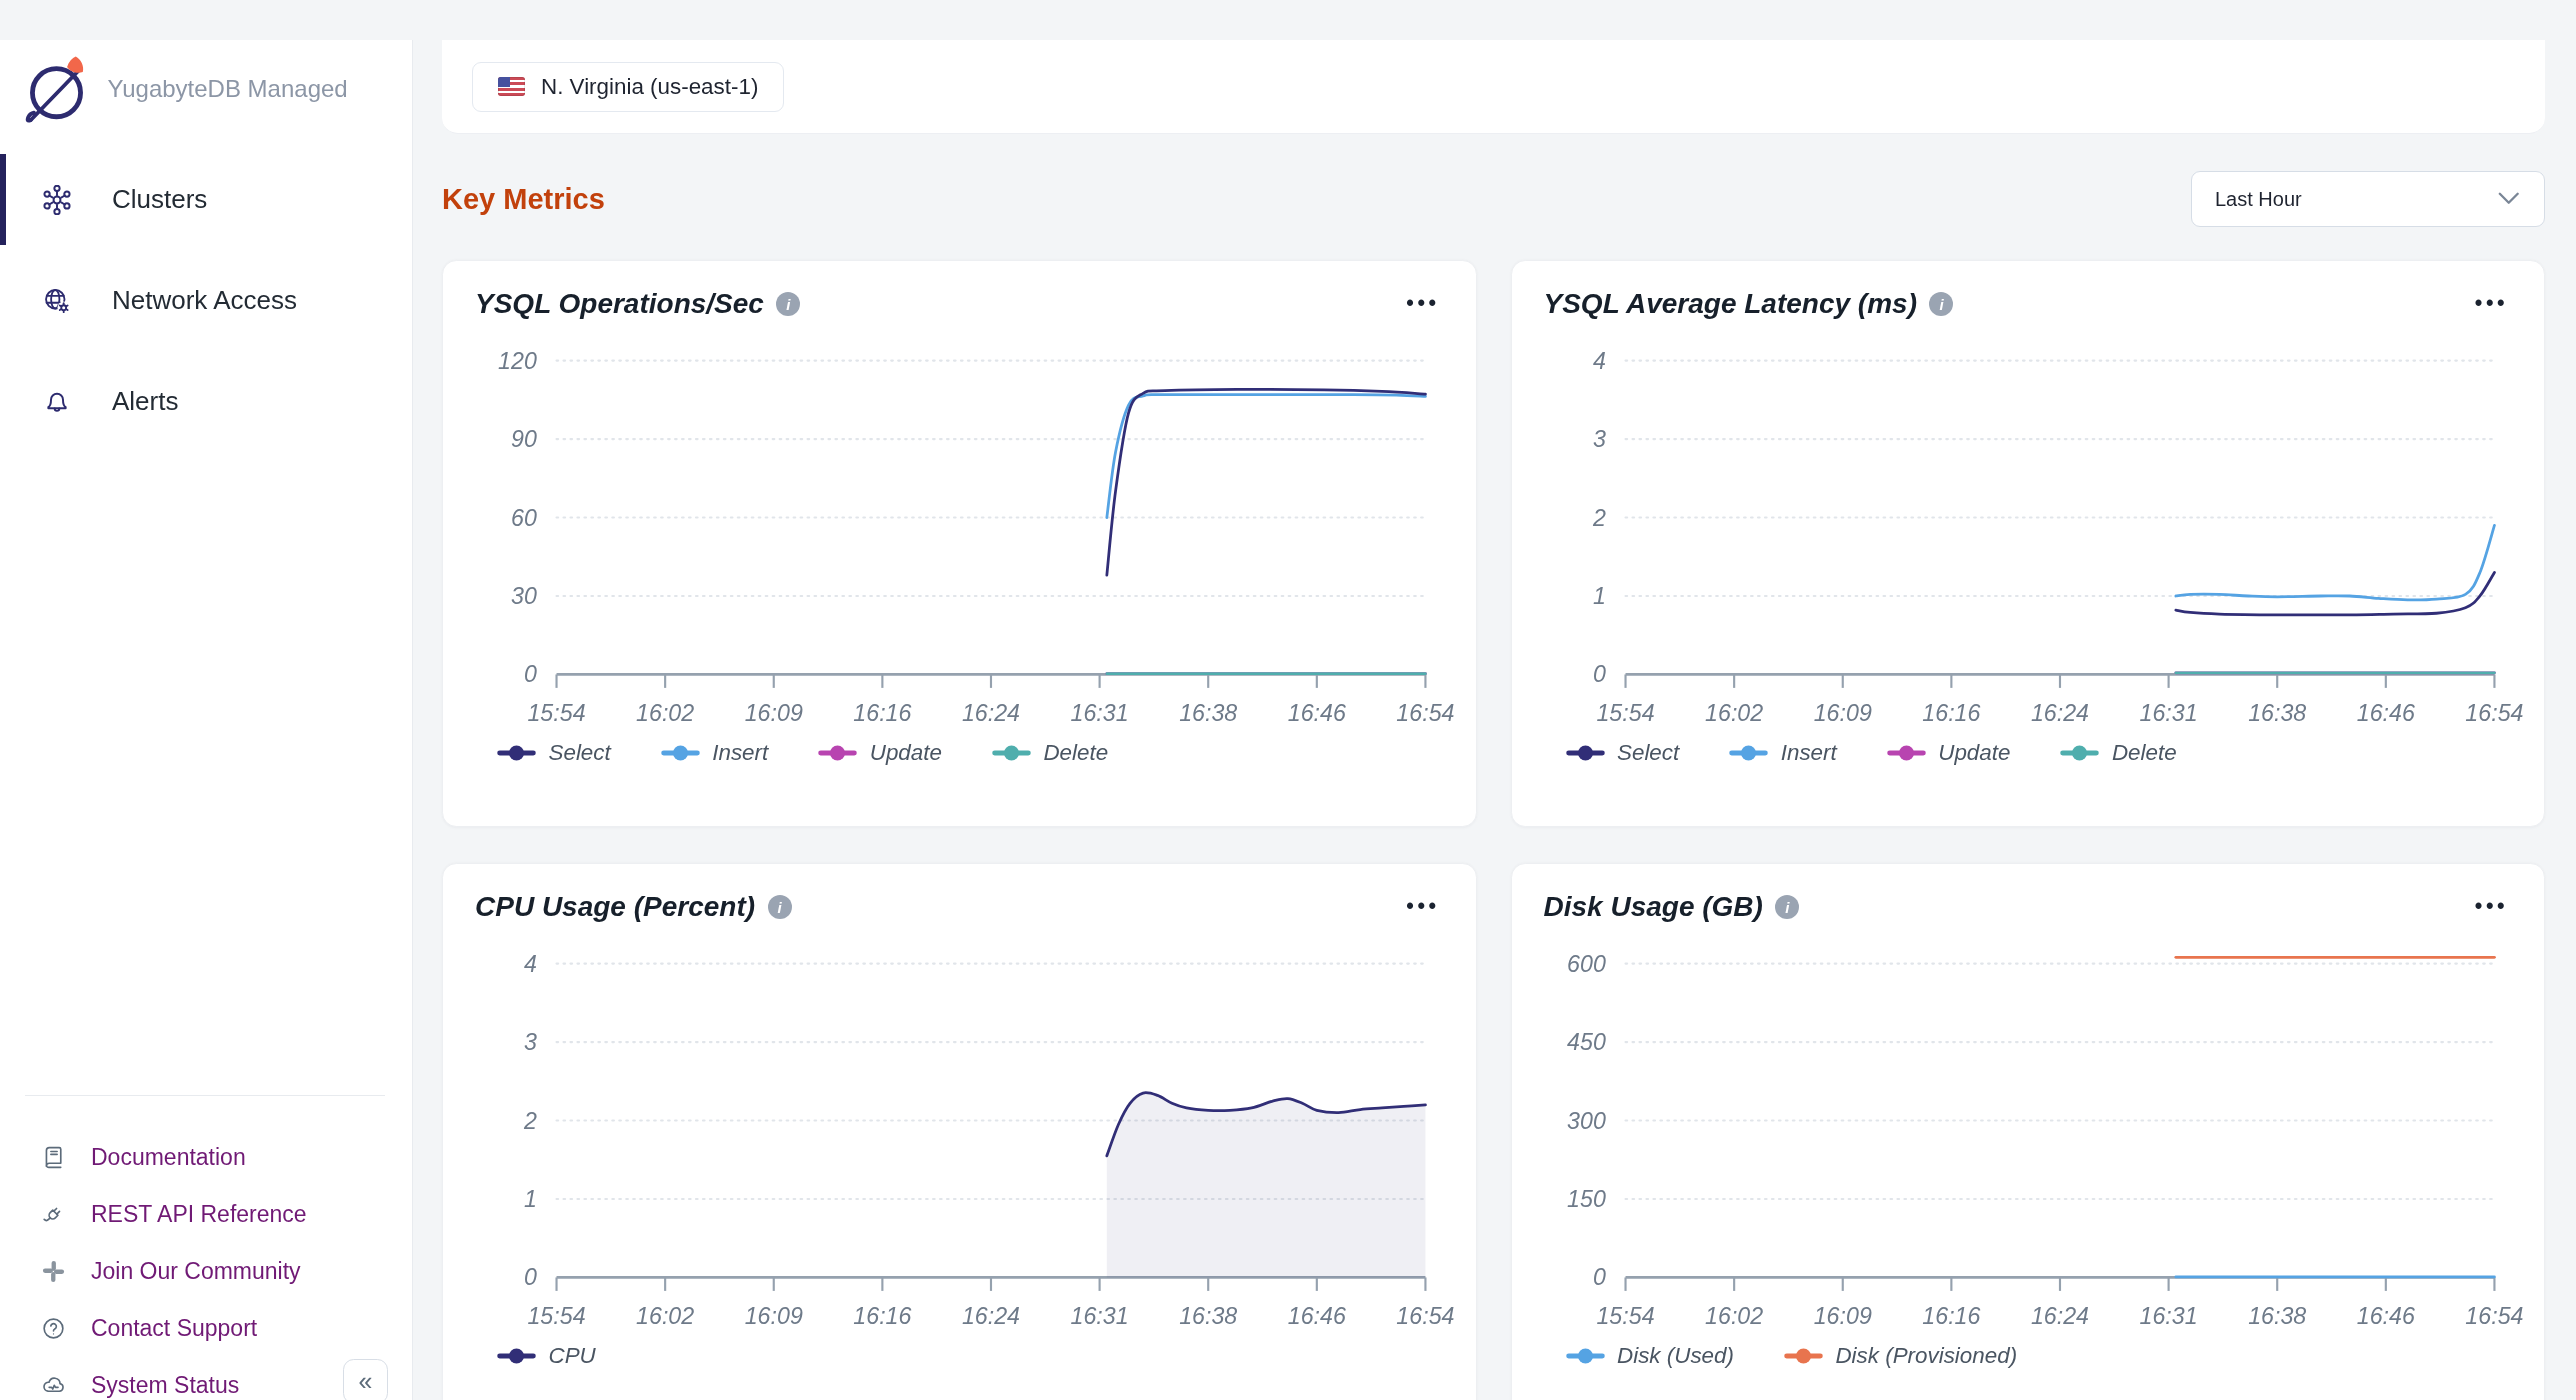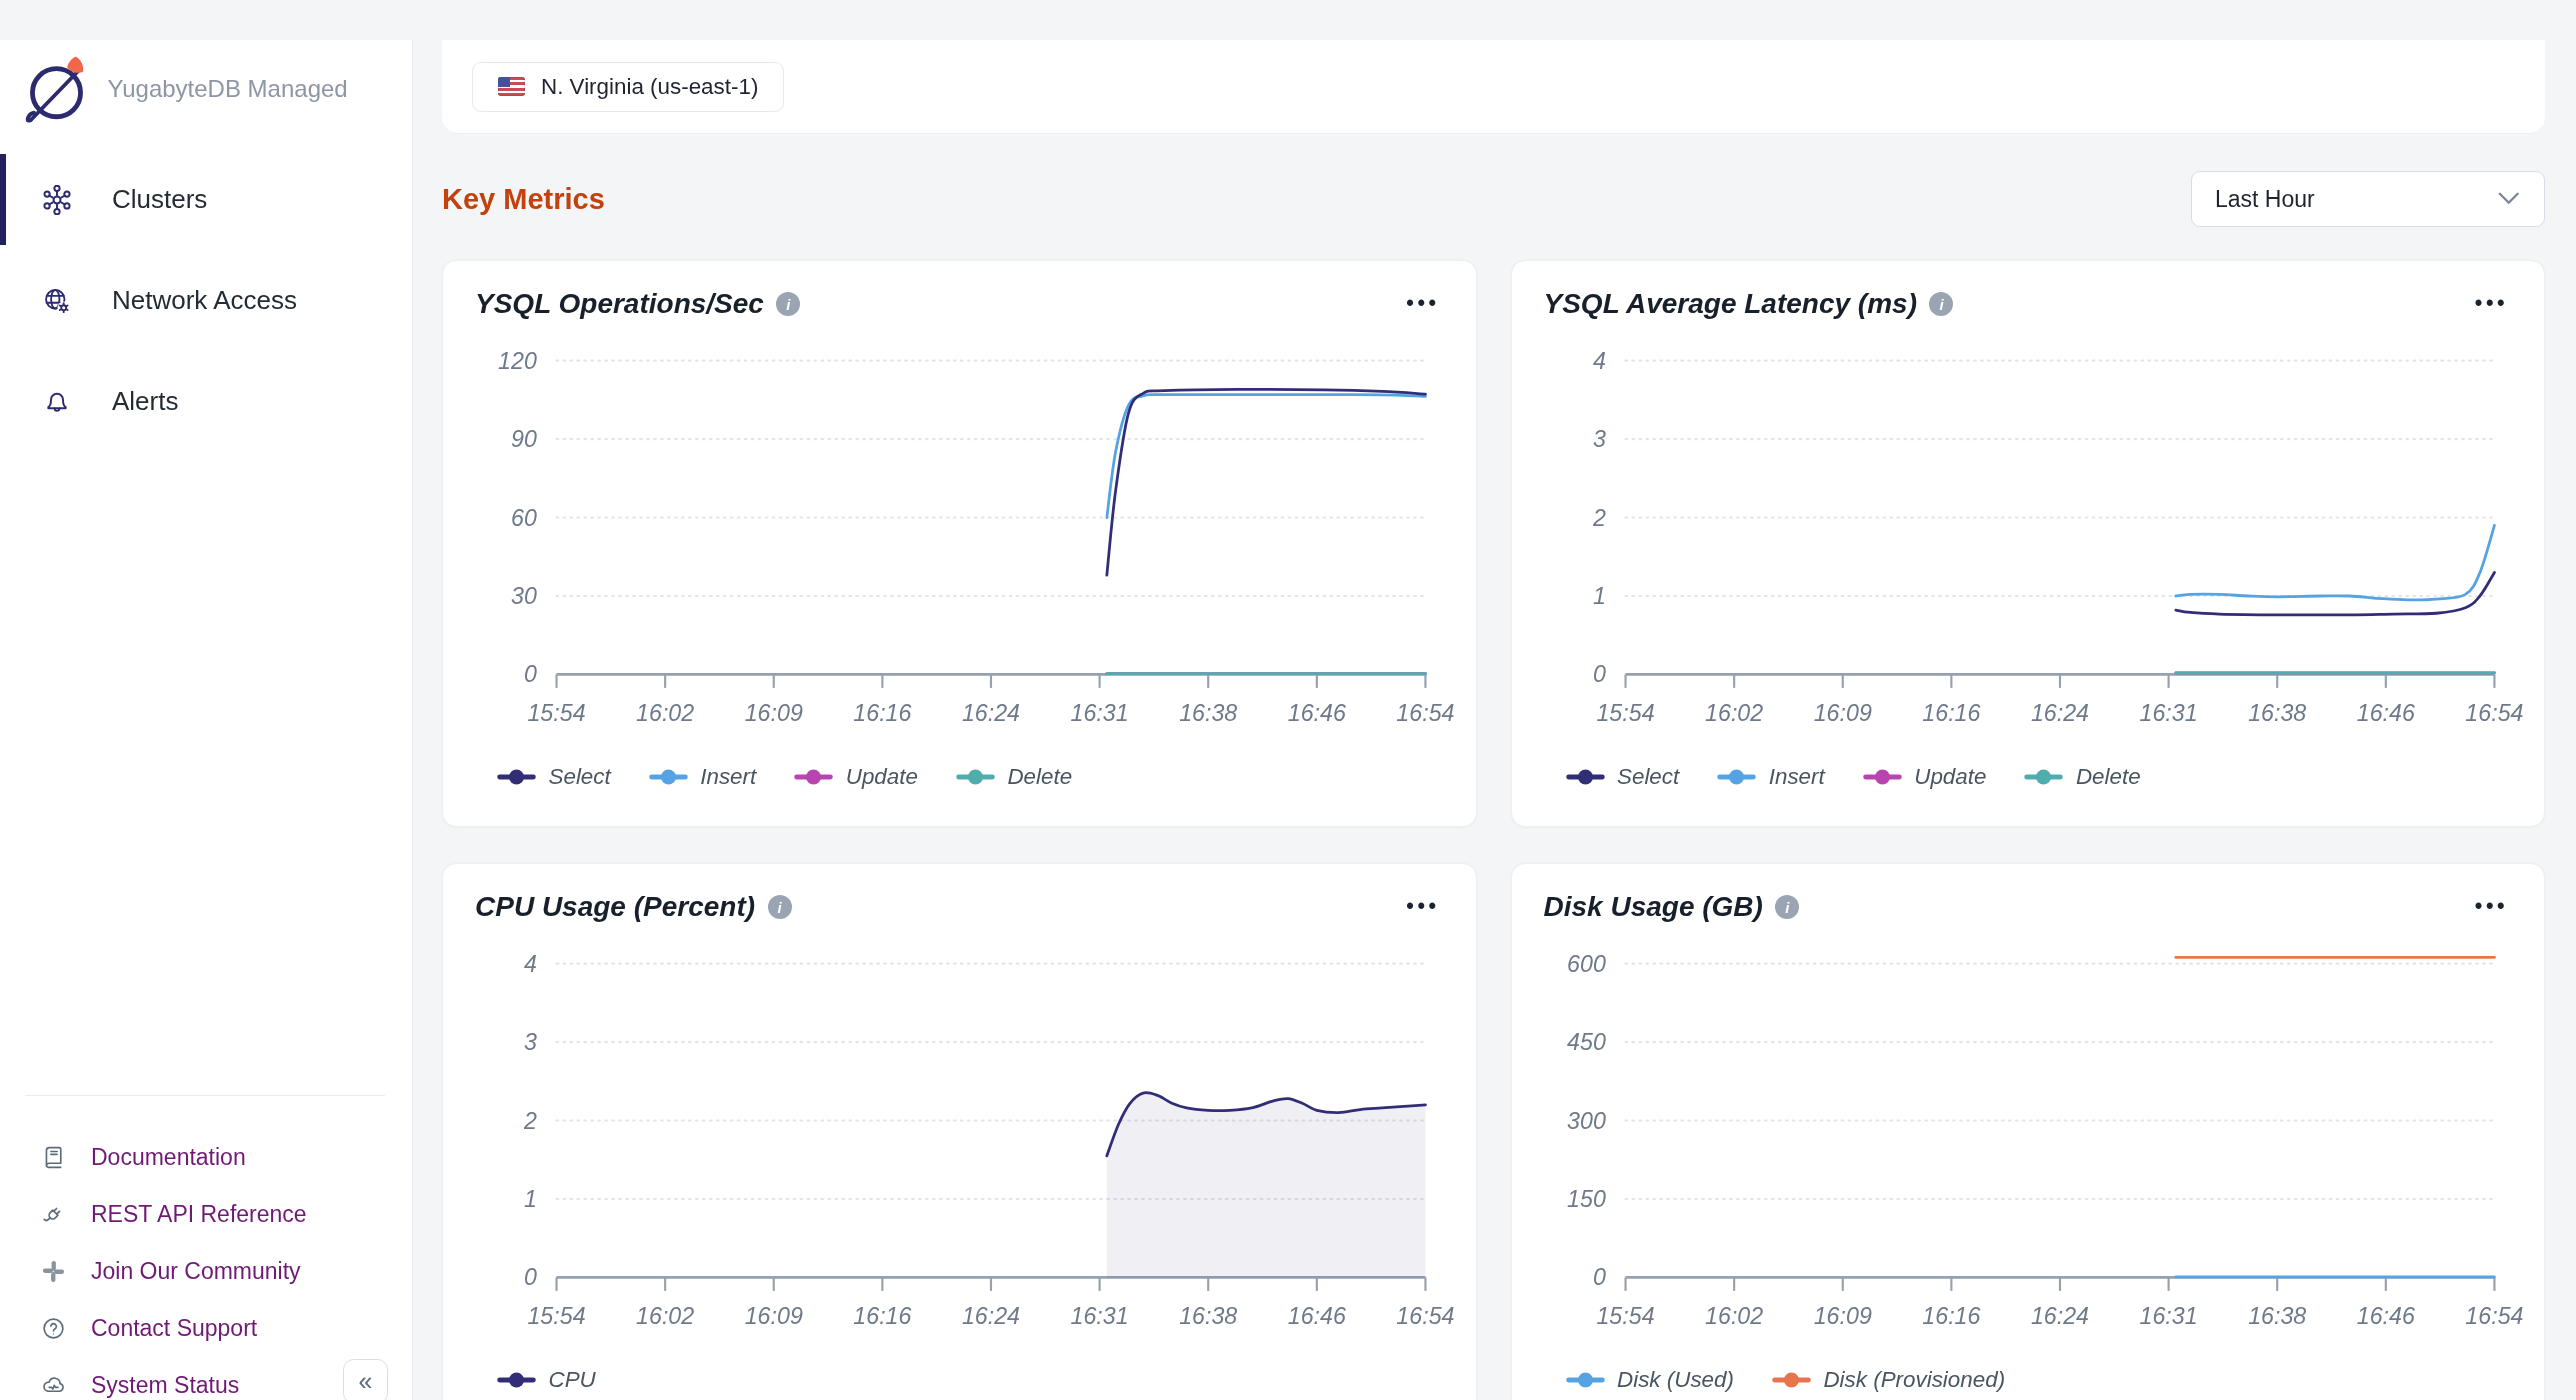--- a/index.html
+++ b/index.html
@@ -23,31 +23,31 @@
 
   
   .content{position:absolute;left:412px;top:0;right:0;bottom:0;}
   .top-panel{height:93px;margin:0 31px 0 30px;background:#fff;border-radius:0 0 16px 16px;display:flex;align-items:center;border-bottom:0.9px solid #EDEFF3;}
   .region-chip{margin-left:30px;height:48px;display:inline-flex;align-items:center;gap:16px;padding:0 25px;background:#fff;border:1.3px solid #E4E9F0;border-radius:9px;font-size:22.4px;color:#1F2430;cursor:pointer;}
   .us-flag{width:27px;height:19px;border-radius:2.7px;background:repeating-linear-gradient(180deg,#CB4A56 0 2.7px,#fff 2.7px 5.4px);position:relative;overflow:hidden;box-shadow:inset 0 0 0 0.9px rgba(0,0,0,0.10);flex:0 0 auto;}
   .us-flag::after{content:"";position:absolute;left:0;top:0;width:11.6px;height:10px;background:#46519E;}
 
   .metrics-header{margin:37px 31px 0 30px;display:flex;align-items:center;justify-content:space-between;}
   .metrics-header h2{margin:0;font-size:29px;color:#c2410c;font-weight:bold;}
-  .time-select{width:354px;height:56px;box-sizing:border-box;background:#fff;border:1.3px solid #D6DDE6;border-radius:9px;display:flex;align-items:center;justify-content:space-between;padding:0 25px 0 23px;font-size:23px;color:#1F2430;cursor:pointer;}
+  .time-select{width:354px;height:56px;box-sizing:border-box;background:#fff;border:1.3px solid #D6DDE6;border-radius:9px;display:flex;align-items:center;justify-content:space-between;padding:0 25px 0 23px;font-size:20px;color:#1F2430;cursor:pointer;}
 
   .charts-grid{margin:33px 31px 0 30px;display:grid;grid-template-columns:1fr 1fr;column-gap:34px;row-gap:36px;font-style:italic;}
   .card{position:relative;background:#fff;border:0.9px solid #EDEFF2;border-radius:14.3px;height:567px;box-shadow:0 0.9px 2.7px rgba(20,30,50,0.04);box-sizing:border-box;}
   .card-head{display:flex;align-items:center;padding:27px 36px 0 32px;}
   .card-head h3{margin:0;font-size:28px;color:#17202B;font-weight:bold;}
   .info{width:24px;height:24px;border-radius:50%;background:#9AA4B2;color:#fff;font-size:15px;font-weight:bold;display:flex;align-items:center;justify-content:center;margin-left:12.5px;cursor:pointer;flex:0 0 auto;}
   .menu{margin-left:auto;color:#1B2330;font-size:21.5px;letter-spacing:3.6px;font-weight:bold;cursor:pointer;line-height:1;}
   .chart{position:absolute;left:0;right:0;top:79px;height:399px;}
   .chart svg{display:block;width:100%;height:100%;}
-  .legend{position:absolute;left:54px;top:503px;display:flex;gap:38px;align-items:center;text-align:center;}
+  .legend{position:absolute;left:54px;top:479px;display:flex;gap:50px;align-items:center;text-align:center;}
   .legend-item{display:flex;align-items:center;gap:12.5px;font-size:22.4px;color:#4A5562;cursor:pointer;}
   .legend-item svg{display:block;}
   svg text{font-family:"Liberation Sans",sans-serif;}
 </style>
 </head>
 <body>
 
 <div class="page">
 
   <aside class="sidebar">

